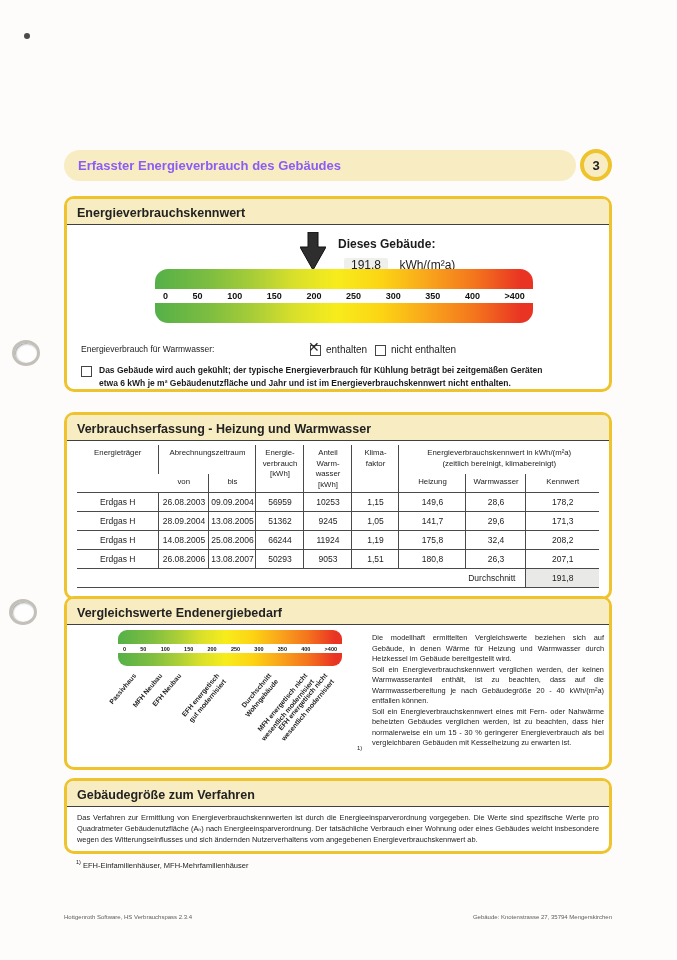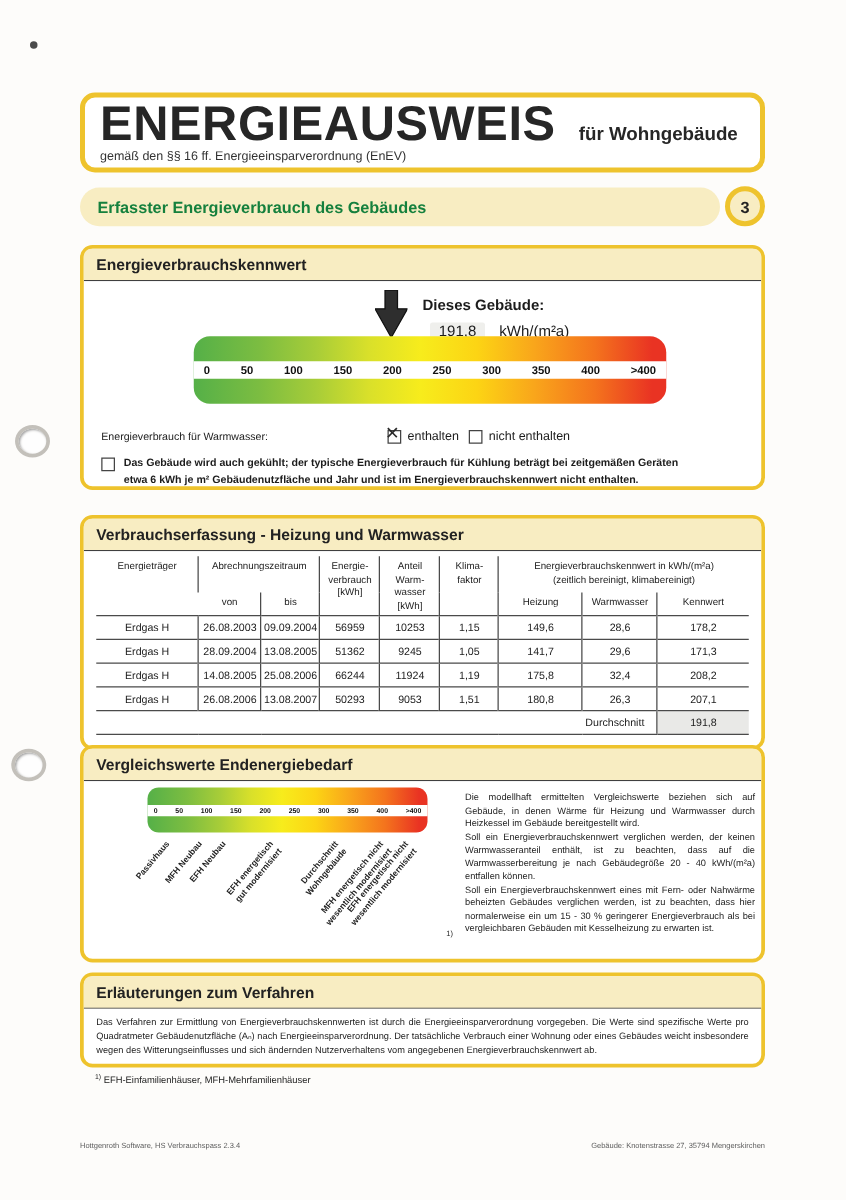--- a/index.html
+++ b/index.html
@@ -22,21 +22,21 @@
 
   
   .title-box{top:74px;height:64px;border-width:4px;border-radius:12px;padding:2px 12px;}
   .big-title{font-size:39px;font-weight:bold;letter-spacing:.5px;line-height:1.0;display:inline-block;color:#262626;}
   .title-suffix{font-size:15px;font-weight:bold;display:inline-block;margin-left:14px;vertical-align:baseline;color:#262626;}
   .title-sub{font-size:10px;color:#333;margin-top:1px;}
 
   
   .section-bar-wrap{position:absolute;left:64px;top:148px;width:548px;height:36px;}
   .section-bar{position:absolute;left:0;top:2px;width:512px;height:31px;background:#f8edc2;border-radius:16px;display:flex;align-items:center;padding-left:14px;box-sizing:border-box;}
-  .section-bar-label{font-size:13px;font-weight:bold;color:#15803d;}
+  .section-bar-label{font-size:13px;font-weight:bold;color:#8b5cf6;}
   .page-badge{position:absolute;right:0;top:1px;width:24px;height:24px;border:4px solid #eec32d;border-radius:50%;background:#f8edc2;display:flex;align-items:center;justify-content:center;font-size:13px;font-weight:bold;color:#222;}
 
   
   .kennwert-box{top:196px;height:196px;}
   .arrow-icon{position:absolute;left:233px;top:7px;}
   .this-building{position:absolute;left:271px;top:12px;font-size:12px;font-weight:bold;}
   .building-value-row{position:absolute;left:277px;top:33px;font-size:12px;}
   .building-value{background:#efefec;padding:0 7px;border-radius:2px;}
   .building-unit{margin-left:8px;}
 
@@ -90,27 +90,20 @@
 </style>
 </head>
 <body>
 
 <div class="sheet">
 
   <div class="scan-dot"></div>
   <div class="punch p1"></div>
   <div class="punch p2"></div>
 
-  <div class="gbox title-box">
-    <div>
-      <span class="big-title">ENERGIEAUSWEIS</span>
-      <span class="title-suffix">für Wohngebäude</span>
-    </div>
-    <div class="title-sub">gemäß den §§ 16 ff. Energieeinsparverordnung (EnEV)</div>
-  </div>
 
   <div class="section-bar-wrap">
     <div class="section-bar">
       <span class="section-bar-label">Erfasster Energieverbrauch des Gebäudes</span>
     </div>
     <div class="page-badge">3</div>
   </div>
 
   <div class="gbox kennwert-box">
     <div class="strip">
@@ -284,21 +277,21 @@
       </div>
       <div class="vg-footnote">1)</div>
       <div class="vg-text preline">Die modellhaft ermittelten Vergleichswerte beziehen sich auf Gebäude, in denen Wärme für Heizung und Warmwasser durch Heizkessel im Gebäude bereitgestellt wird.
 Soll ein Energieverbrauchskennwert verglichen werden, der keinen Warmwasseranteil enthält, ist zu beachten, dass auf die Warmwasserbereitung je nach Gebäudegröße 20 - 40 kWh/(m²a) entfallen können.
 Soll ein Energieverbrauchskennwert eines mit Fern- oder Nahwärme beheizten Gebäudes verglichen werden, ist zu beachten, dass hier normalerweise ein um 15 - 30 % geringerer Energieverbrauch als bei vergleichbaren Gebäuden mit Kesselheizung zu erwarten ist.</div>
     </div>
   </div>
 
   <div class="gbox erl-box">
     <div class="strip">
-      <span class="strip-title">Erläuterungen zum Verfahren</span>
+      <span class="strip-title">Gebäudegröße zum Verfahren</span>
     </div>
     <div class="erl-text">Das Verfahren zur Ermittlung von Energieverbrauchskennwerten ist durch die Energieeinsparverordnung vorgegeben. Die Werte sind spezifische Werte pro Quadratmeter Gebäudenutzfläche (Aₙ) nach Energieeinsparverordnung. Der tatsächliche Verbrauch einer Wohnung oder eines Gebäudes weicht insbesondere wegen des Witterungseinflusses und sich ändernden Nutzerverhaltens vom angegebenen Energieverbrauchskennwert ab.</div>
   </div>
 
   <div class="doc-footnote">
     <sup>1)</sup>
     <span>EFH-Einfamilienhäuser, MFH-Mehrfamilienhäuser</span>
   </div>
 
   <div class="footer">

